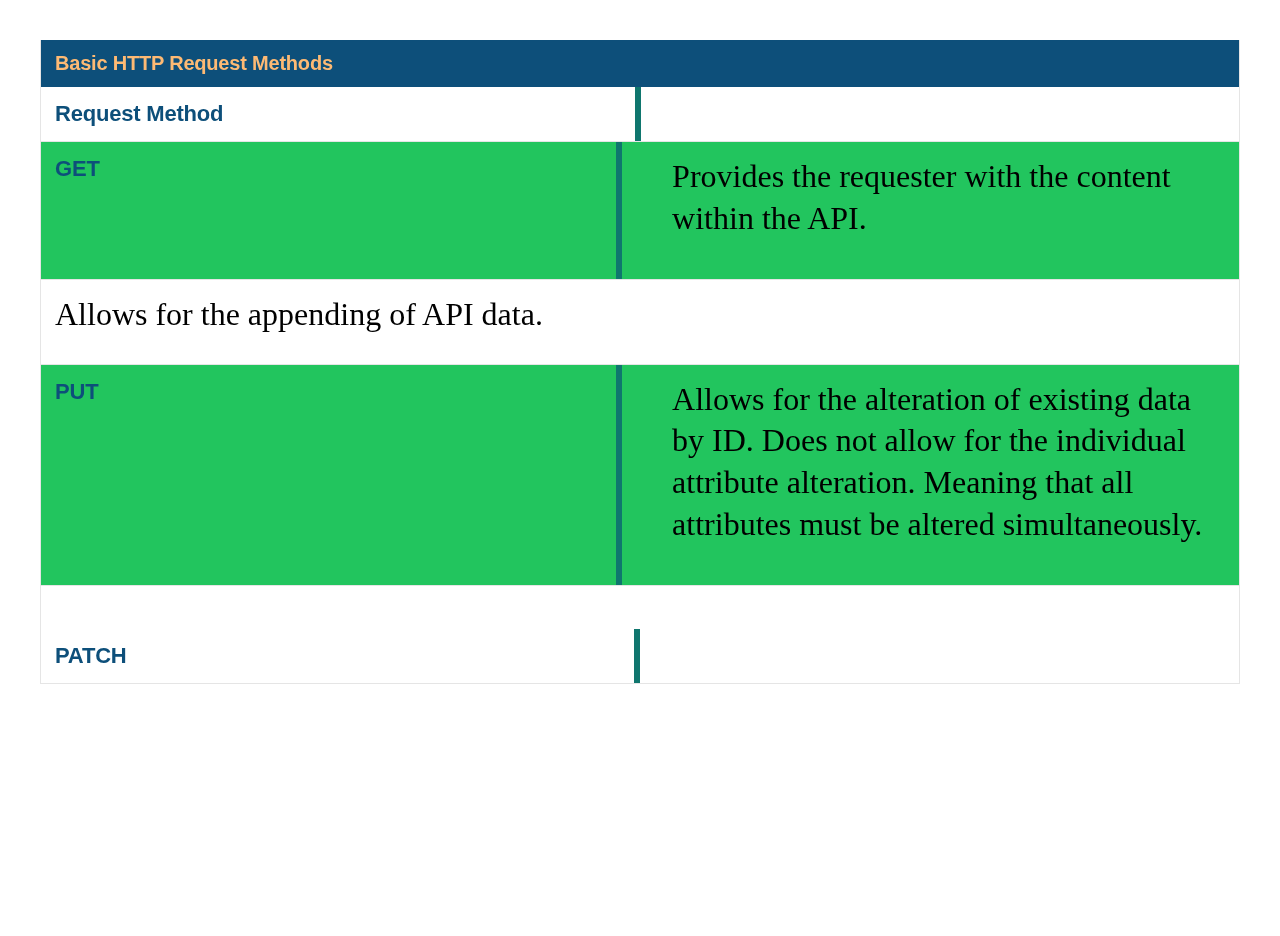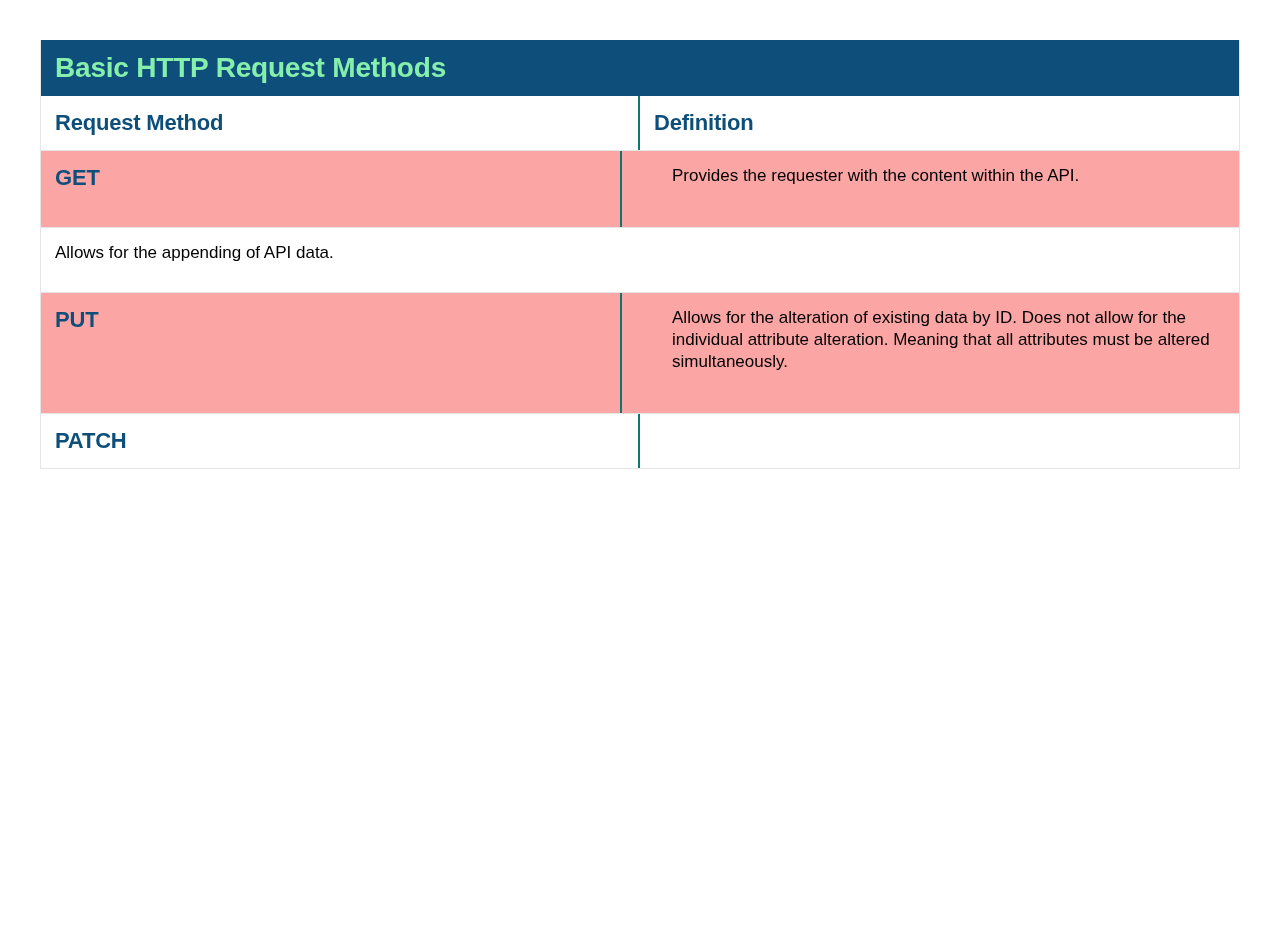--- a/index.html
+++ b/index.html
@@ -12,67 +12,68 @@
       background: #ffffff;
       padding: 40px;
     }
     .table-wrap {
       width: 1200px;
       border: 1px solid #e5e5e5;
       border-top: none;
     }
     .title-bar {
       background: #0d4f7a;
-      color: #86efac;
+      color: #fdba74;
       font-weight: 700;
-      font-size: 28px;
+      font-size: 20px;
       padding: 12px 14px;
       letter-spacing: -0.2px;
     }
     .header-row {
       display: flex;
       border-bottom: 1px solid #e5e5e5;
       background: #ffffff;
     }
     .header-cell {
       color: #0d4f7a;
       font-weight: 700;
       font-size: 22px;
       padding: 14px 14px;
       letter-spacing: -0.2px;
     }
     .col-left {
       width: 600px;
-      border-right: 2px solid #0f766e;
+      border-right: 6px solid #0f766e;
     }
     .col-right {
       width: 600px;
     }
     .body-row {
       display: flex;
       border-bottom: 1px solid #e5e5e5;
       min-height: 40px;
     }
     .body-row:last-child {
       border-bottom: none;
+      margin-top: 43px;
     }
     .body-row.alt {
-      background: #fca5a5;
+      background: #22c55e;
       gap: 36px;
     }
     .method-cell {
       color: #0d4f7a;
       font-weight: 700;
       font-size: 22px;
       padding: 14px 14px;
       letter-spacing: -0.2px;
     }
     .def-cell {
-      font-family: Liberation Sans, sans-serif;
-      font-size: 17px;
+      font-family: Liberation Serif, serif;
+      font-size: 32px;
       color: #000000;
       padding: 14px 14px;
       line-height: 1.3;
       padding-bottom: 40px;
     }
     .def-cell.short {
       padding-bottom: 28px;
     }
     .def-cell p {
       margin: 0;
@@ -84,21 +85,20 @@
       font-weight: 700;
     }
   </style>
 </head>
 <body>
 
 <div class="table-wrap">
   <div class="title-bar">Basic HTTP Request Methods</div>
   <div class="header-row">
     <div class="header-cell col-left">Request Method</div>
-    <div class="header-cell col-right">Definition</div>
   </div>
   <div id="rows-container">
       <div class="body-row alt">
         <div class="method-cell col-left">GET</div>
         <div class="def-cell col-right"> Provides the requester with the content within the API.</div>
       </div>
       <div class="body-row">
         <div class="def-cell col-right short">Allows for the appending of API data.</div>
       </div>
       <div class="body-row alt">

